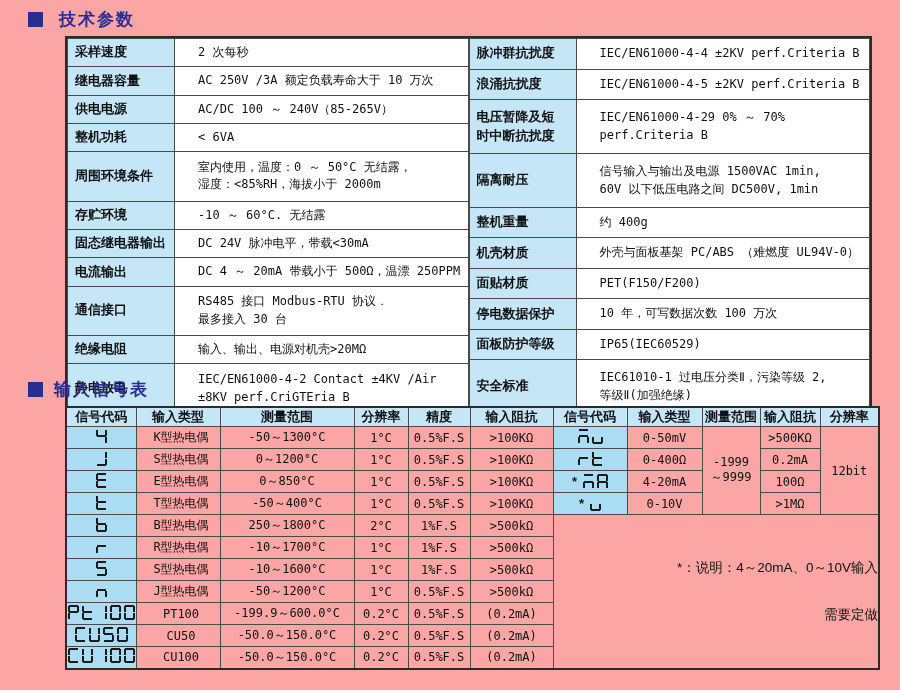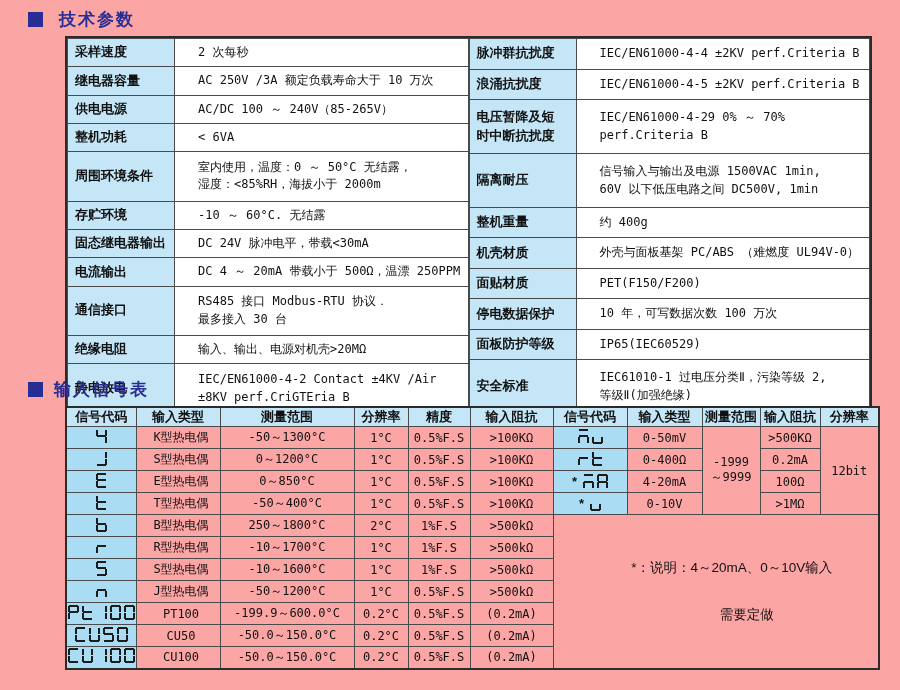--- a/index.html
+++ b/index.html
@@ -25,21 +25,21 @@
 
   
   .t2 { position:absolute; left:65px; top:406px; width:813px; border:2px solid #2b2b2b; }
   .t2 th, .t2 td { border:1px solid #4a4a4a; font-size:12px; height:22px;
                    text-align:center; vertical-align:middle; white-space:pre-line; }
   .t2 th { background:#c4e6f7; font-size:13px; font-weight:bold; height:16px; }
   .t2 td.code { background:#aadcf4; }
   .t2 td.ltxt { text-align:center; padding-left:6px;
                 font-family:"DejaVu Sans Mono","Liberation Mono",monospace; }
   .t2 td.mono { font-family:"DejaVu Sans Mono","Liberation Mono",monospace;margin-top:21px; }
-  .t2 td.note-cell { text-align:center; vertical-align:middle; padding-left:32px; font-size:13.5px; }
+  .t2 td.note-cell { text-align:right; vertical-align:middle; padding-left:32px; font-size:13.5px; }
   .note-l1 { margin-bottom:14px; }
   .note-l2 { padding-left:30px; }
 
   
   .seg7 { display:inline-flex; align-items:center; gap:3px; }
   .segchar { position:relative; display:inline-block; width:11px; height:15px; }
   .sg { position:absolute; background:#1c1c1c; }
   .sg-a { left:1px; right:1px; top:0; height:2px; }
   .sg-g { left:1px; right:1px; top:6.5px; height:2px; }
   .sg-d { left:1px; right:1px; bottom:0; height:2px; }

